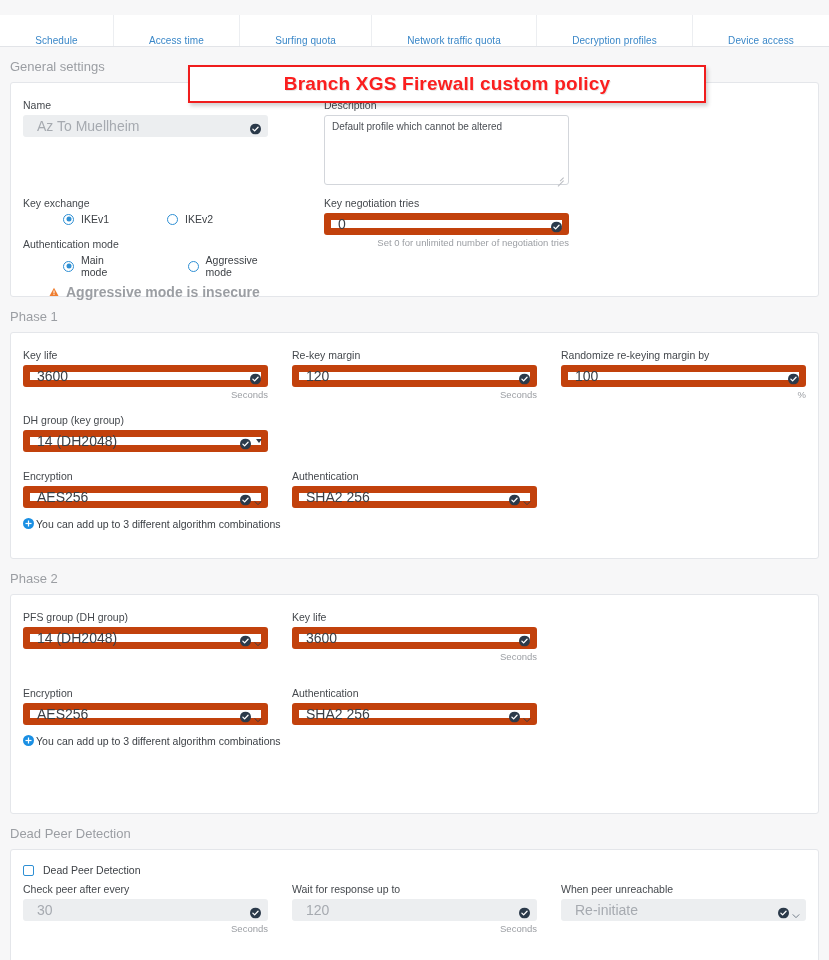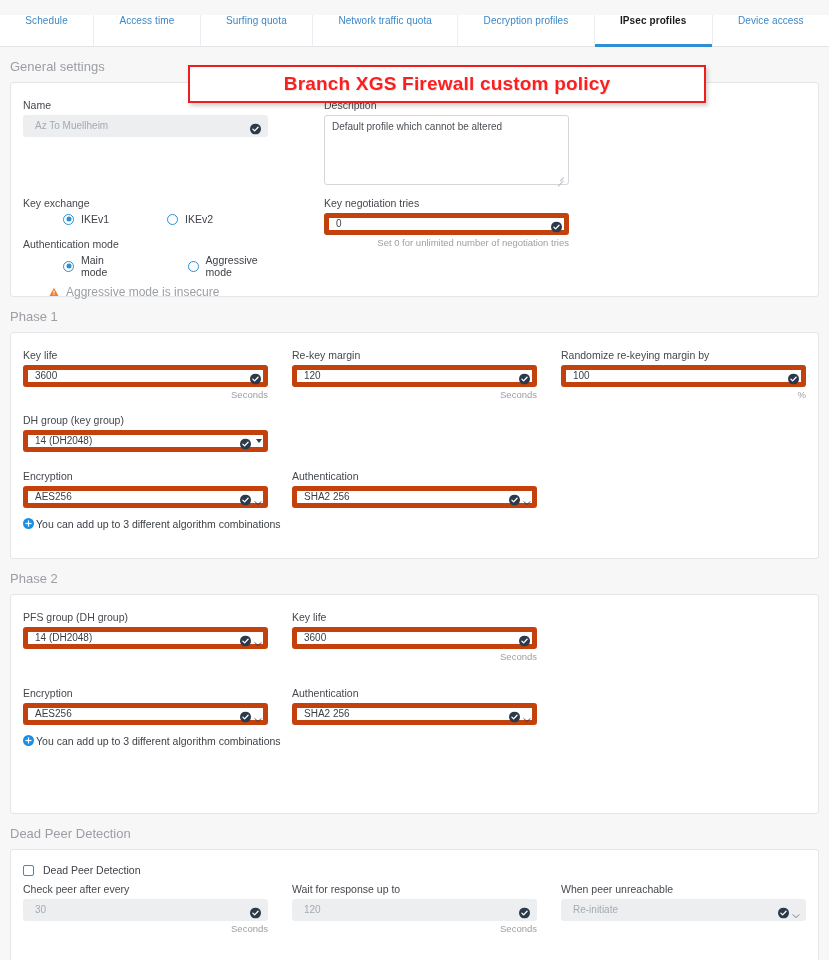--- a/index.html
+++ b/index.html
@@ -18,21 +18,21 @@
     display: flex;
     background: #ffffff;
     height: 32px;
     align-items: stretch;
     border-bottom: 1px solid #e2e4e8;
     margin-top: 15px;
   }
   .tab {
     flex: 1 1 auto;
     display: flex;
-    align-items: flex-start;
+    align-items: flex-end;
     justify-content: center;
     font-size: 10px;
     color: #3a87c8;
     border-right: 1px solid #eceef1;
     position: relative;
     cursor: pointer;
     letter-spacing: .1px;
     white-space: nowrap;
   }
   .tab:last-child { border-right: none; }
@@ -69,24 +69,24 @@
   .fieldlabel {
     font-size: 10.5px;
     color: #44484d;
     margin-bottom: 4px;
     display: block;
   }
   .ctrl { position: relative; width: 245px; }
   .input {
     width: 100%;
     height: 22px;
-    border: 5px solid #c2410c;
+    border: 7px solid #c2410c;
     border-radius: 3px;
     background: #fff;
-    font-size: 10px;
+    font-size: 14px;
     color: #3b3f45;
     padding: 0 32px 0 7px;
     line-height: 20px;
     display: flex;
     align-items: center;
   }
   .input.disabled {
     background: #eceef0;
     border-color: #eceef0;
     color: #a6aab0;
@@ -189,21 +189,21 @@
     left: 3px; top: 0.5px;
     width: 3px; height: 6px;
     border: solid #fff;
     border-width: 0 1.6px 1.6px 0;
     transform: rotate(42deg);
   }
   .cbx-label { font-size: 10.5px; color: #3d4146; }
 
   
   .warn-row { display:flex; align-items:center; margin-top: 5px; padding-left: 26px; }
-  .warn-text { font-size: 12px; color: #9b9ea3; margin-left: 7px; }
+  .warn-text { font-size: 14px; color: #9b9ea3; margin-left: 7px; font-weight: bold; }
 
   
   .addline { display:flex; align-items:center; margin-top: 7px; }
   .addline-text { font-size: 10.5px; color: #3d4146; margin-left: 2px; }
 
   
   .callout {
     position: absolute;
     left: 188px; top: 50px;
     width: 518px; height: 38px;
@@ -240,23 +240,20 @@
       </div>
     <div class="tab">
         <span>Surfing quota</span>
       </div>
     <div class="tab">
         <span>Network traffic quota</span>
       </div>
     <div class="tab">
         <span>Decryption profiles</span>
       </div>
-    <div class="tab active">
-        <span>IPsec profiles</span>
-      </div>
     <div class="tab">
         <span>Device access</span>
       </div>
   </div>
 
   <div class="callout">
     <span class="callout-text">Branch XGS Firewall custom policy</span>
   </div>
 
   <div class="section-title">General settings</div>

